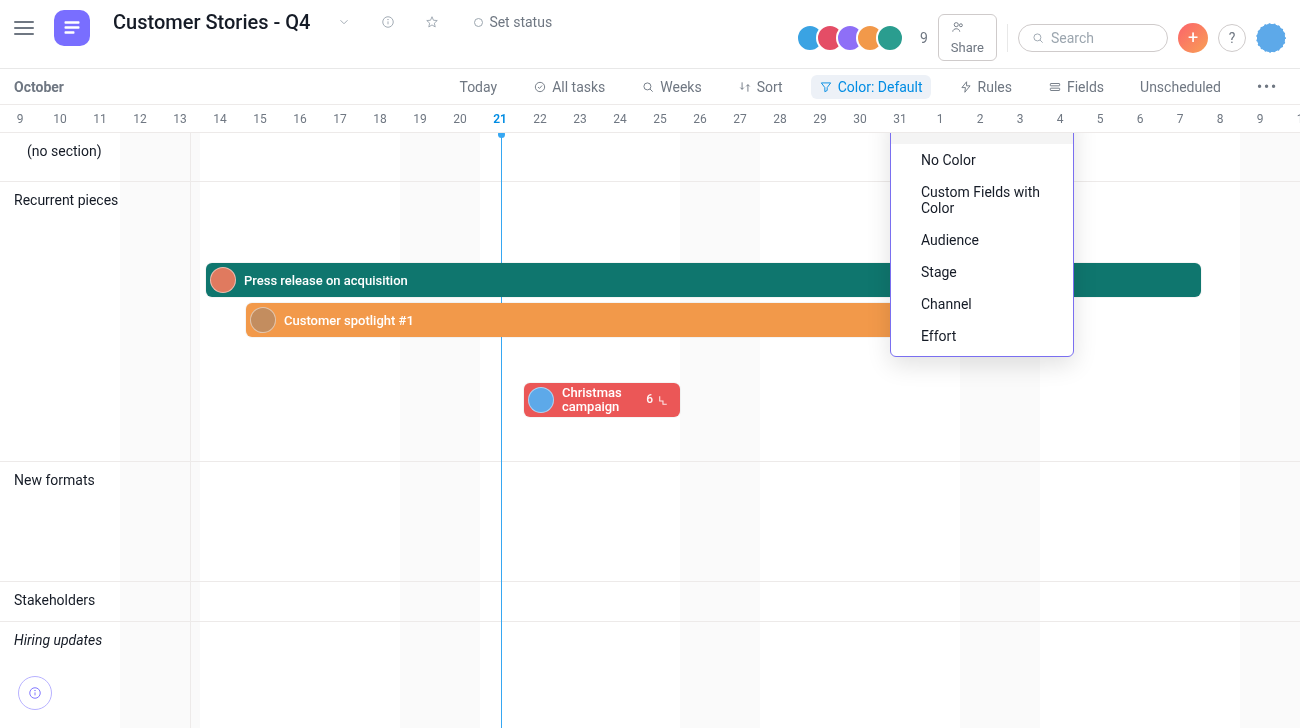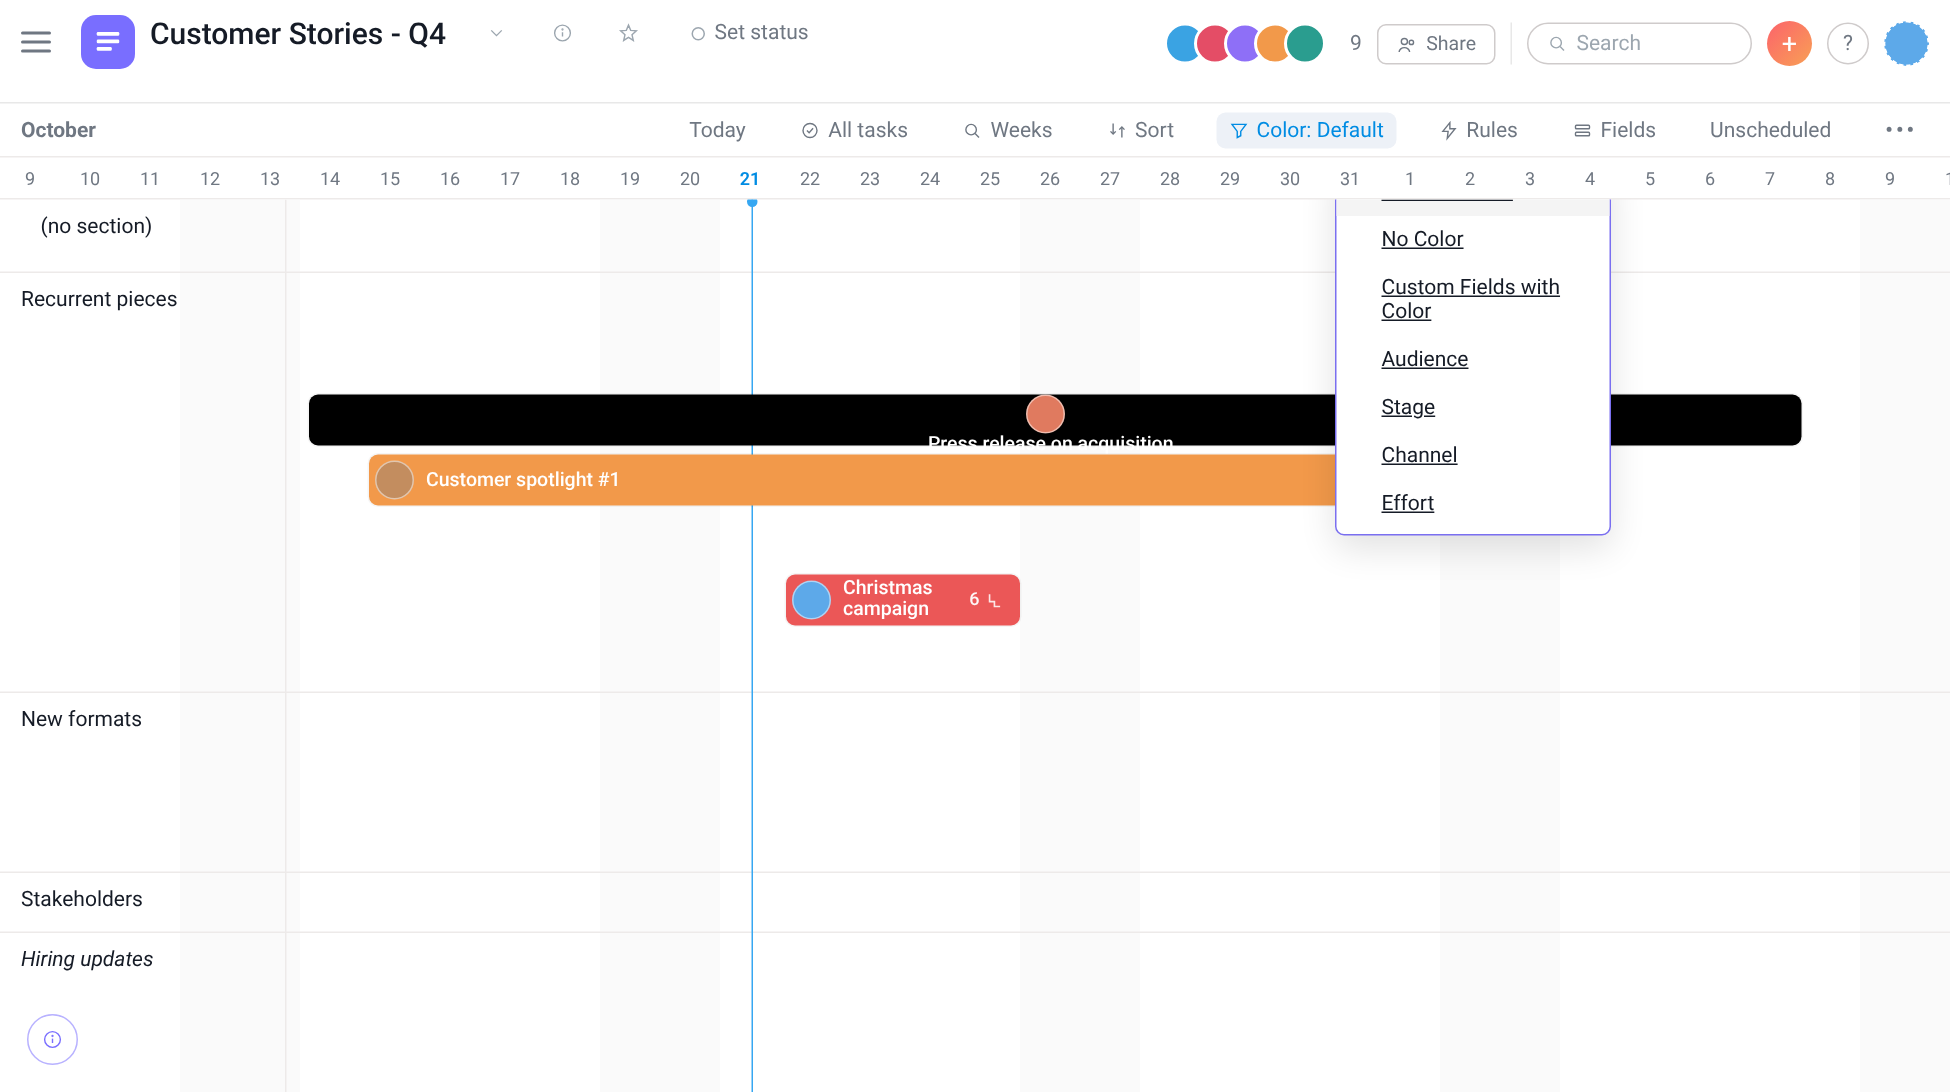--- a/index.html
+++ b/index.html
@@ -4,35 +4,35 @@
 <style>
   * { box-sizing: border-box; margin: 0; padding: 0; font-family: -apple-system, BlinkMacSystemFont, "Segoe UI", Roboto, Helvetica, Arial, sans-serif; }
   html, body { width: 1300px; height: 728px; background: #fff; color: #151b26; overflow: hidden; }
   
   .topbar { display:flex; align-items:flex-start; padding: 8px 14px 0 14px; border-bottom: 1px solid #e8e8e8; height:69px; }
   .hamburger { width:28px; height:28px; display:flex; flex-direction:column; justify-content:center; gap:4px; margin-top:6px; margin-right:12px; cursor:pointer; }
   .hamburger span { display:block; height:2px; width:20px; background:#6f7782; border-radius:1px; }
   .project-icon { width:36px; height:36px; border-radius:10px; background:#796eff; display:flex; align-items:center; justify-content:center; color:#fff; margin-right:10px; margin-top:2px; }
   .project-icon svg { width:20px; height:20px; fill:#fff; }
   .title-block { display:flex; flex-direction:column; flex:1; }
-  .title-row { display:flex; align-items:center; gap:24px; height:28px; }
+  .title-row { display:flex; align-items:center; gap:24px; height:28px;margin-left:13px; }
   .project-title { font-size:20px; font-weight:500; color:#151b26; }
   .chev { color:#6f7782; }
   .mini-icon { color:#9ca6af; display:inline-flex; align-items:center; justify-content:center; width:20px; height:20px; cursor:pointer; }
   .set-status { display:flex; align-items:center; gap:6px; color:#6f7782; font-size:14px; padding:2px 8px; border-radius:6px; cursor:pointer; }
   .status-dot { width:9px; height:9px; border:1.5px solid #9ca6af; border-radius:50%; }
   .tabs { display:flex; gap:22px; margin-top:8px; font-size:14px; color:#6f7782; }
   .tab { padding-bottom:10px; cursor:pointer; }
   .tab.active { color:#008ce3; border-bottom:2px solid #008ce3; font-weight:500; }
   .topbar-right { display:flex; align-items:center; gap:10px; margin-top:6px; }
   .avatar-stack { display:flex; align-items:center; }
   .avatar { width:28px; height:28px; border-radius:50%; border:2px solid #fff; margin-left:-8px; background:#ccc; display:flex; align-items:center; justify-content:center; font-size:12px; color:#fff; overflow:hidden; }
   .avatar:first-child { margin-left:0; }
   .avatar-count { font-size:14px; color:#6f7782; margin-left:6px; }
-  .share-btn { display:flex; align-items:flex-end; gap:6px; border:1px solid #cfcbcb; padding:5px 12px; border-radius:6px; font-size:13px; color:#6f7782; cursor:pointer; }
+  .share-btn { display:flex; align-items:flex-start; gap:6px; border:1px solid #cfcbcb; padding:5px 12px; border-radius:6px; font-size:13px; color:#6f7782; cursor:pointer;flex-direction:column; }
   .vbar { width:1px; height:28px; background:#e8e8e8; }
   .search { display:flex; align-items:center; gap:6px; border:1px solid #cfcbcb; padding:5px 12px; border-radius:18px; width:150px; color:#9ca6af; font-size:14px; cursor:text; }
   .plus-btn { width:30px; height:30px; border-radius:50%; background:#fc636b; background:linear-gradient(135deg,#fc636b,#f8a055); display:flex; align-items:center; justify-content:center; color:#fff; font-size:18px; cursor:pointer; }
   .help-btn { width:28px; height:28px; border-radius:50%; border:1px solid #cfcbcb; display:flex; align-items:center; justify-content:center; color:#6f7782; font-size:14px; cursor:pointer; }
   .me-avatar { width:30px; height:30px; border-radius:50%; background:#5da9e9; border:1px dashed #fff; outline:2px solid #fff; }
   
   .toolbar { display:flex; align-items:center; height:36px; padding:0 14px; font-size:14px; color:#6f7782; border-bottom:1px solid #edeae9; position:relative; }
   .toolbar-left { flex:1; display:flex; align-items:center;font-weight:bold; }
   .month-label { color:#6f7782; }
   .toolbar-right { display:flex; align-items:flex-end; gap:20px; }
@@ -50,36 +50,36 @@
   .grid-col.weekend { background:#fafafa; }
   .today-line { position:absolute; top:0; bottom:0; width:0; border-left:1px solid #36a7f2; z-index:3; left:501px; }
   .today-line::before { content:""; position:absolute; top:-2px; left:-4px; width:7px; height:7px; border-radius:50%; background:#36a7f2; }
   .sections { position:absolute; inset:0; z-index:2; }
   .section { border-top:1px solid #edeae9; }
   .section:first-child { border-top:none; }
   .section-label { position:absolute; left:14px; font-size:14px; color:#151b26; }
   
   .task-bar { position:absolute; height:34px; border-radius:6px; display:flex; align-items:center; padding:0 10px 0 4px; color:#fff; font-size:13px; font-weight:500; z-index:4; box-shadow:0 0 0 1px rgba(0,0,0,0.04); cursor:pointer; }
   .task-bar .tavatar { width:26px; height:26px; border-radius:50%; background:#ddd; margin-right:8px; flex-shrink:0; border:1px solid rgba(255,255,255,0.5); }
-  .task-bar.green { background:#000000;flex-direction:column; }
+  .task-bar.green { background:#0f766e; }
   .task-bar.orange { background:#f2994a; }
   .task-bar.red { background:#eb5757; min-width:150px; line-height:1.1; }
   .subcount { margin-left:auto; display:flex; align-items:center; gap:4px; opacity:0.95; font-size:12px; }
   .milestone { position:absolute; display:flex; align-items:center; gap:8px; z-index:4; cursor:pointer; }
   .milestone .stripe { width:6px; height:30px; border-radius:3px; background:#f2c94c; }
   .milestone .mavatar { width:24px; height:24px; border-radius:50%; background:#cde inset; border:1px solid #e0e0e0; }
   .milestone .mtexts { display:flex; flex-direction:column; font-size:12px; }
   .milestone .mtitle { color:#151b26; font-weight:500; }
   .milestone .mdue { color:#9ca6af; font-size:11px; }
   
   .dep-svg { position:absolute; inset:0; z-index:3; pointer-events:none; }
   .left-divider { position:absolute; top:0; bottom:0; left:190px; width:0; border-left:1px solid #edeae9; z-index:2; }
   
   .color-menu { position:absolute; top:0; width:184px; background:#fff; border:1px solid #7a6ff0; border-radius:6px; box-shadow:0 8px 24px rgba(0,0,0,0.12); z-index:50; padding:4px 0; font-size:14px; color:#151b26; }
-  .color-menu .opt { padding:8px 4px 8px 30px; position:relative; cursor:pointer;text-decoration:underline; }
+  .color-menu .opt { padding:8px 4px 8px 30px; position:relative; cursor:pointer; }
   .color-menu .opt.selected { background:#f4f4f4; }
   .color-menu .opt.selected::before { content:"✓"; position:absolute; left:10px; color:#151b26; font-size:12px; }
   
   .info-bubble { position:absolute; left:18px; bottom:18px; width:34px; height:34px; border:1px solid #b8b2ff; border-radius:50%; display:flex; align-items:center; justify-content:center; color:#796eff; z-index:20; cursor:pointer; background:#fff; }
   .icon-svg { width:14px; height:14px; stroke:currentColor; fill:none; stroke-width:1.6; }
   .sub-icon { width:13px; height:13px; fill:currentColor; opacity:0.9; }
 </style>
 </head>
 <body>
 

